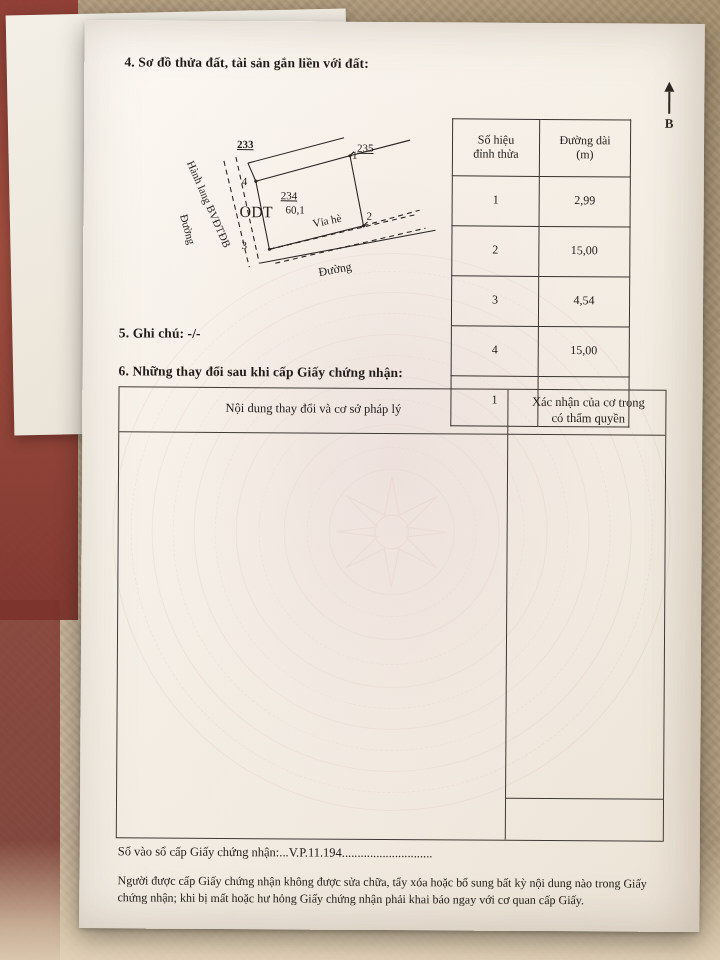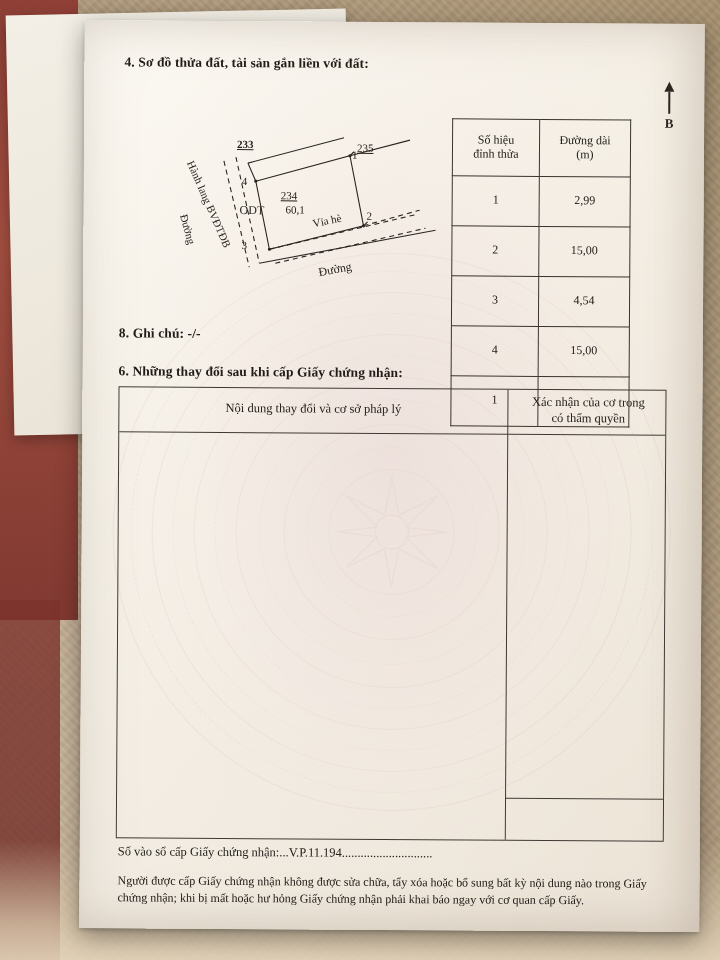--- a/index.html
+++ b/index.html
@@ -338,21 +338,21 @@
           <circle cx="160" cy="108" r="1.6"></circle>
           <circle cx="66" cy="132" r="1.6"></circle>
           <circle cx="52" cy="64" r="1.6"></circle>
         </g>
       </svg>
 
       <div class="sk-label sk-underline" style="left:33px; top:21px;font-weight:bold;">233</div>
       <div class="sk-label sk-underline" style="left:153px; top:24px;">235</div>
       <div class="sk-label sk-underline" style="left:77px; top:72px;">234</div>
       <div class="sk-label" style="left:82px; top:86px;">60,1</div>
-      <div class="sk-label" style="left:36px; top:86px; font-size:12px;">ODT</div>
+      <div class="sk-label" style="left:36px; top:86px; font-size:16px;">ODT</div>
 
       <div class="sk-label" style="left:148px; top:31px;">1</div>
       <div class="sk-label" style="left:163px; top:92px;">2</div>
       <div class="sk-label" style="left:38px; top:122px;">3</div>
       <div class="sk-label" style="left:38px; top:58px;">4</div>
 
       <div class="sk-label" style="left:-8px; top:42px; transform:rotate(66deg); transform-origin:left top;">Hành lang BVĐTĐB</div>
       <div class="sk-label" style="left:-14px; top:96px; transform:rotate(74deg); transform-origin:left top;">Đường</div>
       <div class="sk-label" style="left:108px; top:100px; transform:rotate(-12deg); transform-origin:left top;">Vỉa hè</div>
       <div class="sk-label" style="left:114px; top:148px; transform:rotate(-11deg); transform-origin:left top; font-size:12px;">Đường</div>
@@ -388,21 +388,21 @@
           <td class="idx">4</td>
           <td class="len">15,00</td>
         </tr>
         <tr>
           <td class="idx">1</td>
           <td class="len"></td>
         </tr>
       </tbody>
     </table>
 
-    <div class="heading" id="sec5-title">8. Ghi chú: -/-</div>
+    <div class="heading" id="sec5-title">5. Ghi chú: -/-</div>
     <div class="heading" id="sec6-title">6. Những thay đổi sau khi cấp Giấy chứng nhận:</div>
 
     <div class="changes-table">
       <div class="col-split"></div>
       <div class="row-split"></div>
       <div class="row-split right-only"></div>
       <div class="th-left">Nội dung thay đổi và cơ sở pháp lý</div>
       <div class="th-right">
         <span>Xác nhận của cơ trong</span><br>
         <span>có thẩm quyền</span>

